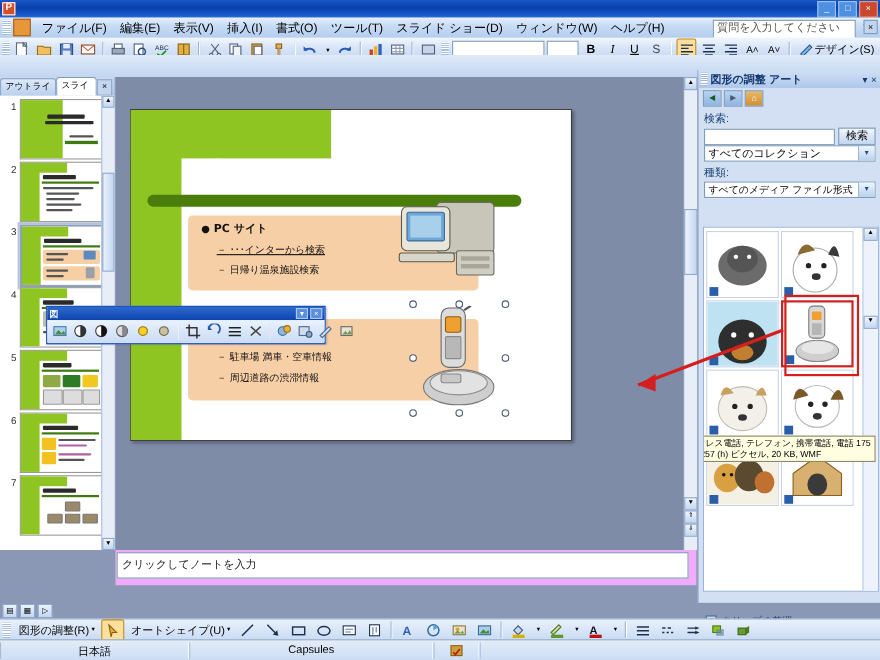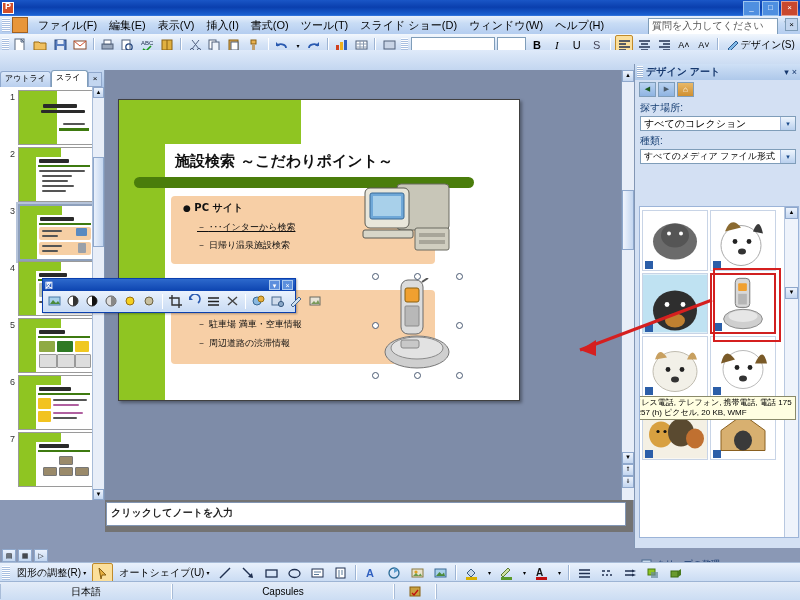--- a/index.html
+++ b/index.html
@@ -112,21 +112,21 @@
   .sl-b2{left:52px;top:190px;width:264px;height:74px;}
   .sl-bullet{position:absolute;font-size:10px;color:#111;white-space:nowrap;font-weight:bold;
      font-family:"DejaVu Sans","Liberation Sans",sans-serif;}
   .sl-sub{position:absolute;font-size:9px;color:#111;white-space:nowrap;
      font-family:"DejaVu Sans","Liberation Sans",sans-serif;}
 
   
   .handle{position:absolute;width:5px;height:5px;background:#fff;border:1px solid #4a5a72;border-radius:5px;}
 
   
-  .notespane{position:absolute;left:105px;top:500px;width:528px;height:32px;background:#737373;font-weight:bold;}
+  .notespane{position:absolute;left:105px;top:500px;width:528px;height:32px;background:#f0abfc;}
   .notesbox{position:absolute;left:1px;top:2px;width:520px;height:24px;background:#fff;
      border:1px solid #8296b4;font-size:10px;padding:3px 4px;box-sizing:border-box;color:#222;}
 
   
   .vscroll{position:absolute;left:621px;top:70px;width:12px;height:430px;background:#e8eef8;
      border-left:1px solid #8296b4;}
   .vscroll .sthumb{position:absolute;left:0;top:120px;width:12px;height:60px;
      background:linear-gradient(90deg,#f0f5fd,#c3d6f0);border:1px solid #8fa8cc;box-sizing:border-box;}
 
   
@@ -506,21 +506,20 @@
       <div class="sthumb"></div>
       <div class="arrbtn" style="position:absolute;bottom:0">▼</div>
     </div>
   </div>
 
   <div class="slidearea">
     <div class="sliderect">
       <div class="sl-green-l"></div>
       <div class="sl-green-t"></div>
       <div class="sl-round"></div>
-      <div class="sl-title">施設検索 ～こだわりポイント～</div>
       <div class="sl-rule"></div>
 
       <div class="sl-panel sl-b1"></div>
       <div class="sl-bullet" style="left:64px;top:101px;">
         <span style="font-size:9px">●</span>&nbsp;<span>PC サイト</span>
       </div>
       <div class="sl-sub" style="left:78px;top:121px;text-decoration:underline;">
         －&nbsp;<span>･･･インターから検索</span>
       </div>
       <div class="sl-sub" style="left:78px;top:139px;">
@@ -670,41 +669,45 @@
             <rect x="2" y="3" width="10" height="8" fill="#e8e4d8" stroke="#6a6a60"></rect>
             <path d="M3 10l3-3 2 2 2-3 2 4z" fill="#7a9a5a"></path>
           </svg>
         </div>
     </div>
   </div>
 
   <div class="taskpane">
     <div class="tp-header">
       <div class="tp-grip"></div>
-      <div class="tp-title">デザイン アート</div>
+      <div class="tp-title">図形の調整 アート</div>
       <div class="tp-hdr-btns">
         <span>▾</span>
         <span>×</span>
       </div>
     </div>
 
     <div class="tp-nav">
       <div class="navb">
           <span style="font-size:7px;color:#1a5a20">◀</span>
         </div>
       <div class="navb">
           <span style="font-size:7px;color:#4a5a6a">▶</span>
         </div>
       <div class="navb" style="background:linear-gradient(#e8b868,#d09030)">
           <span style="font-size:8px;color:#fff">⌂</span>
         </div>
     </div>
 
-
-    <div class="tp-label">探す場所:</div>
+    <div class="tp-label">検索:</div>
+    <div class="tp-row">
+      <div class="tp-input"></div>
+      <div class="tp-btn">検索</div>
+    </div>
+
     <div class="tp-select">
       <span>すべてのコレクション</span>
       <span class="sel-arrow">▾</span>
     </div>
 
     <div class="tp-label">種類:</div>
     <div class="tp-select">
       <span style="font-size:9px">すべてのメディア ファイル形式</span>
       <span class="sel-arrow">▾</span>
     </div>

